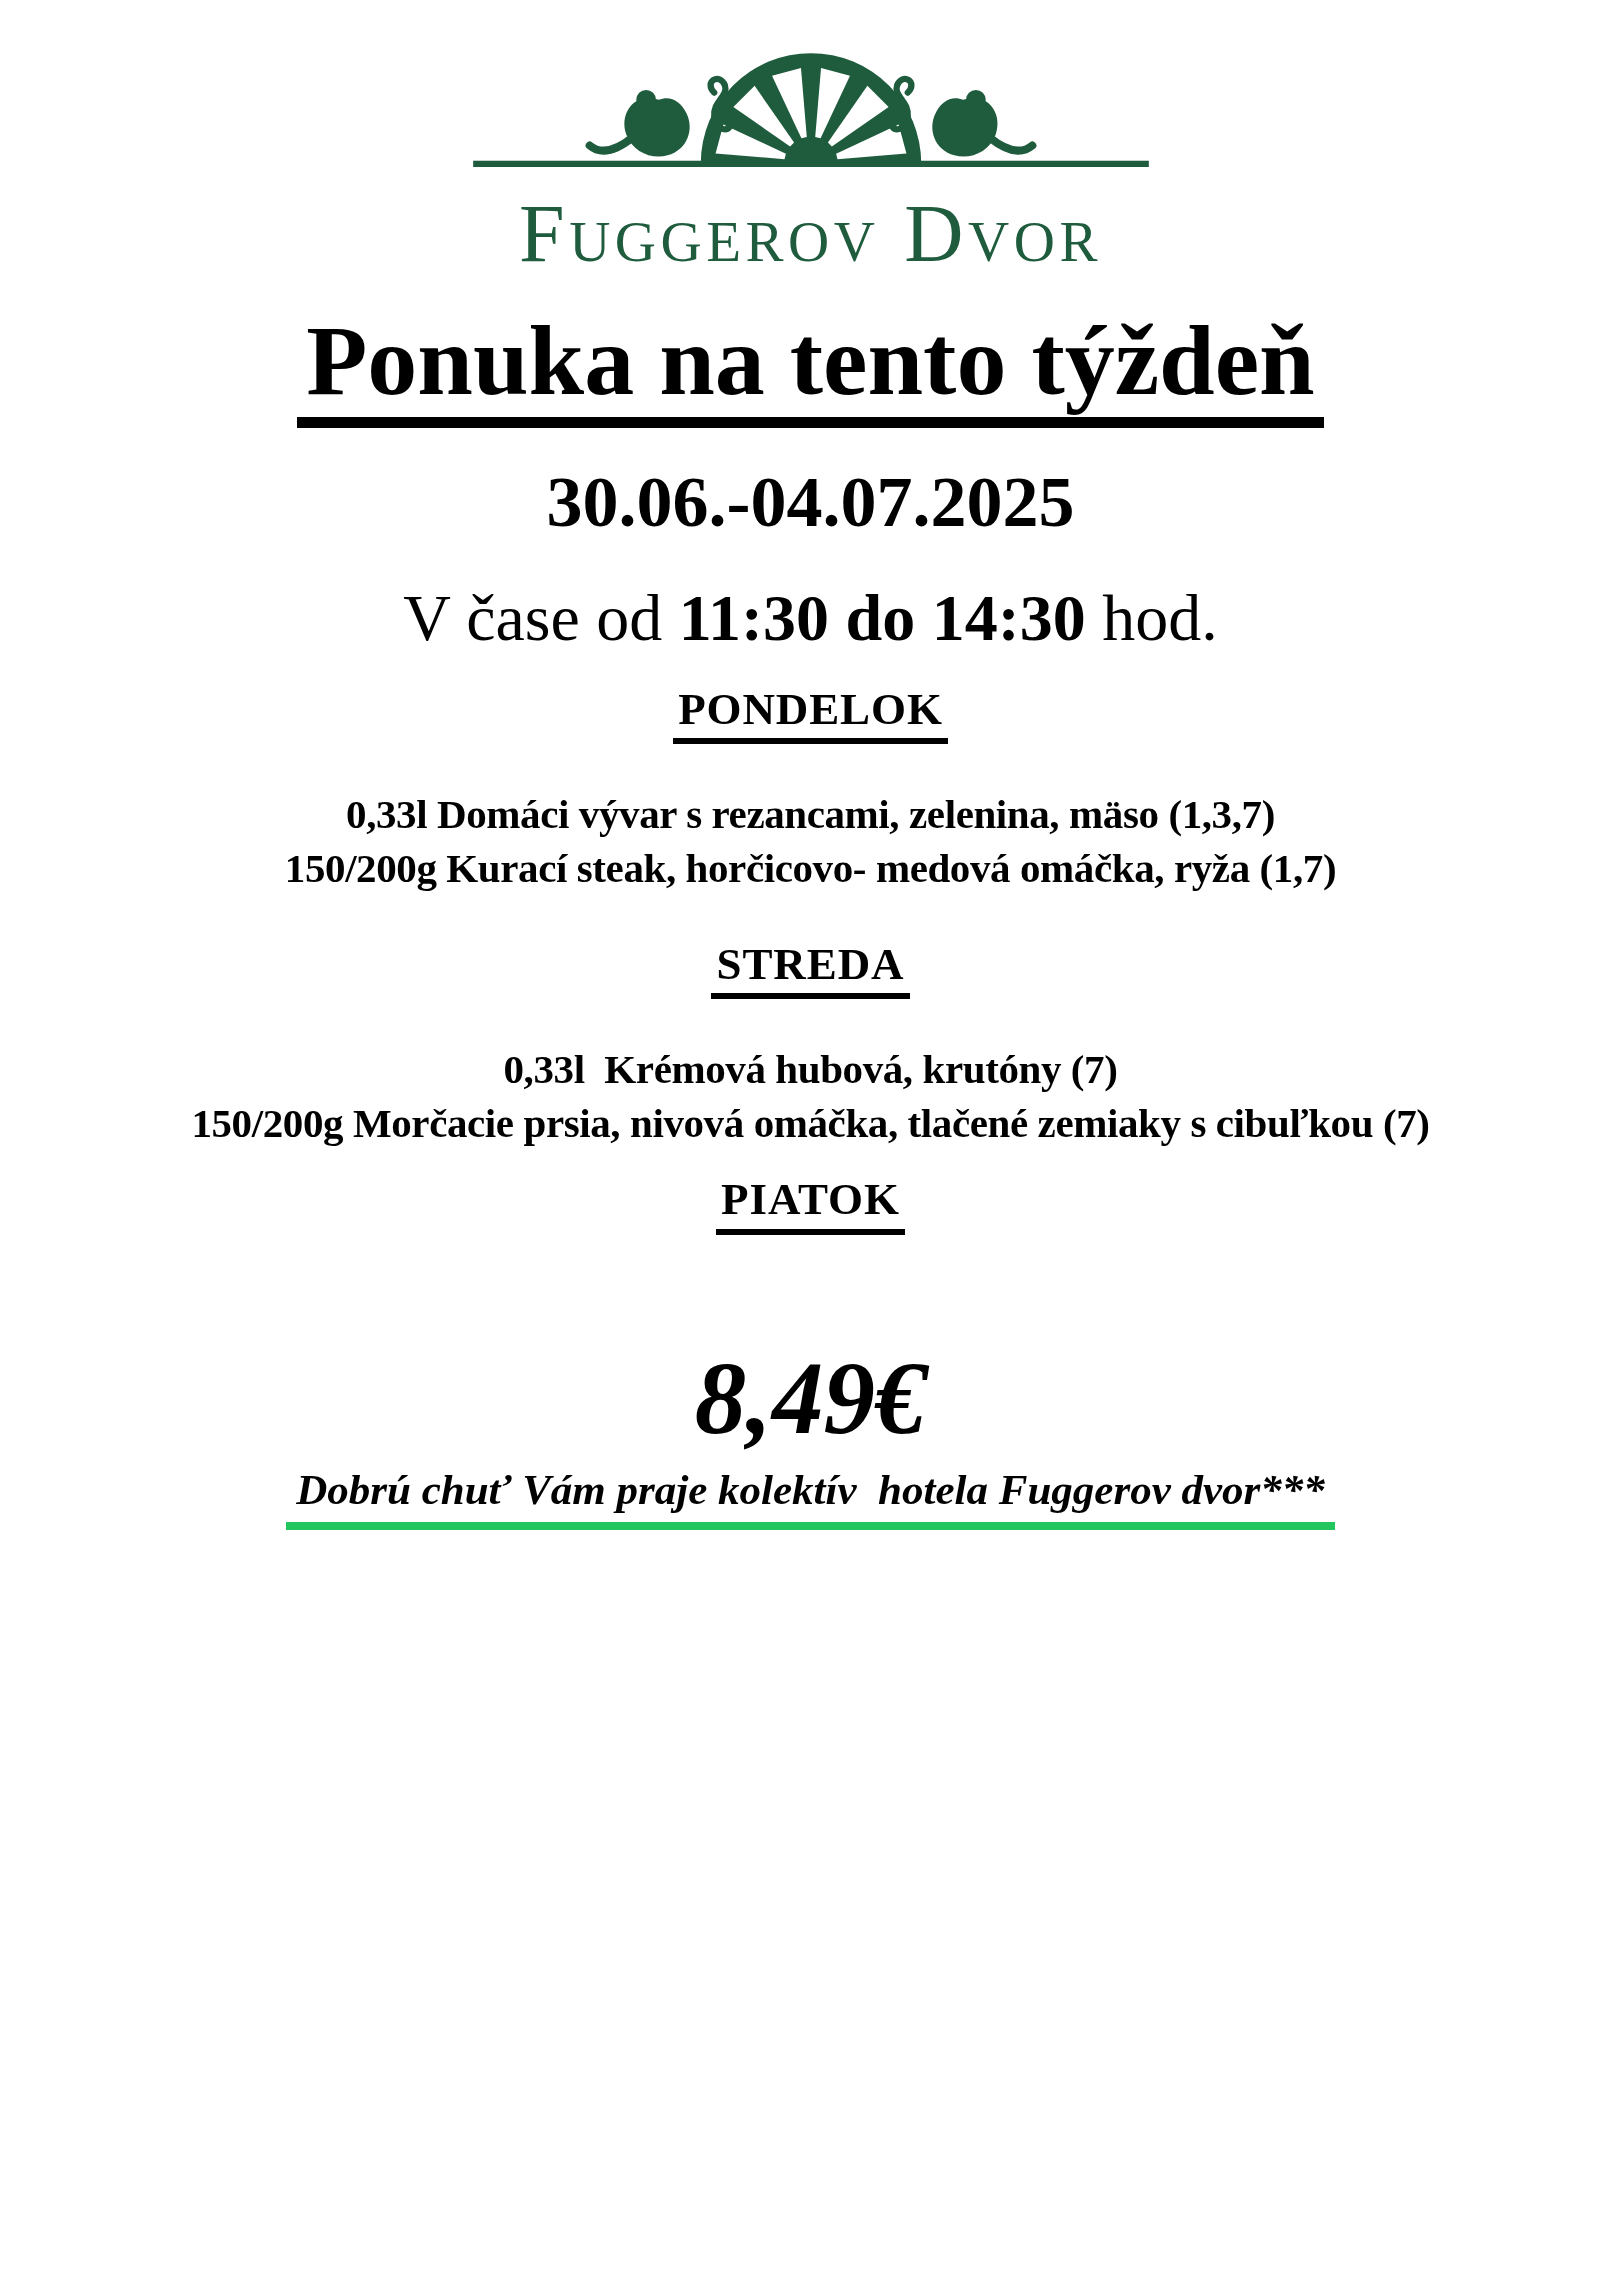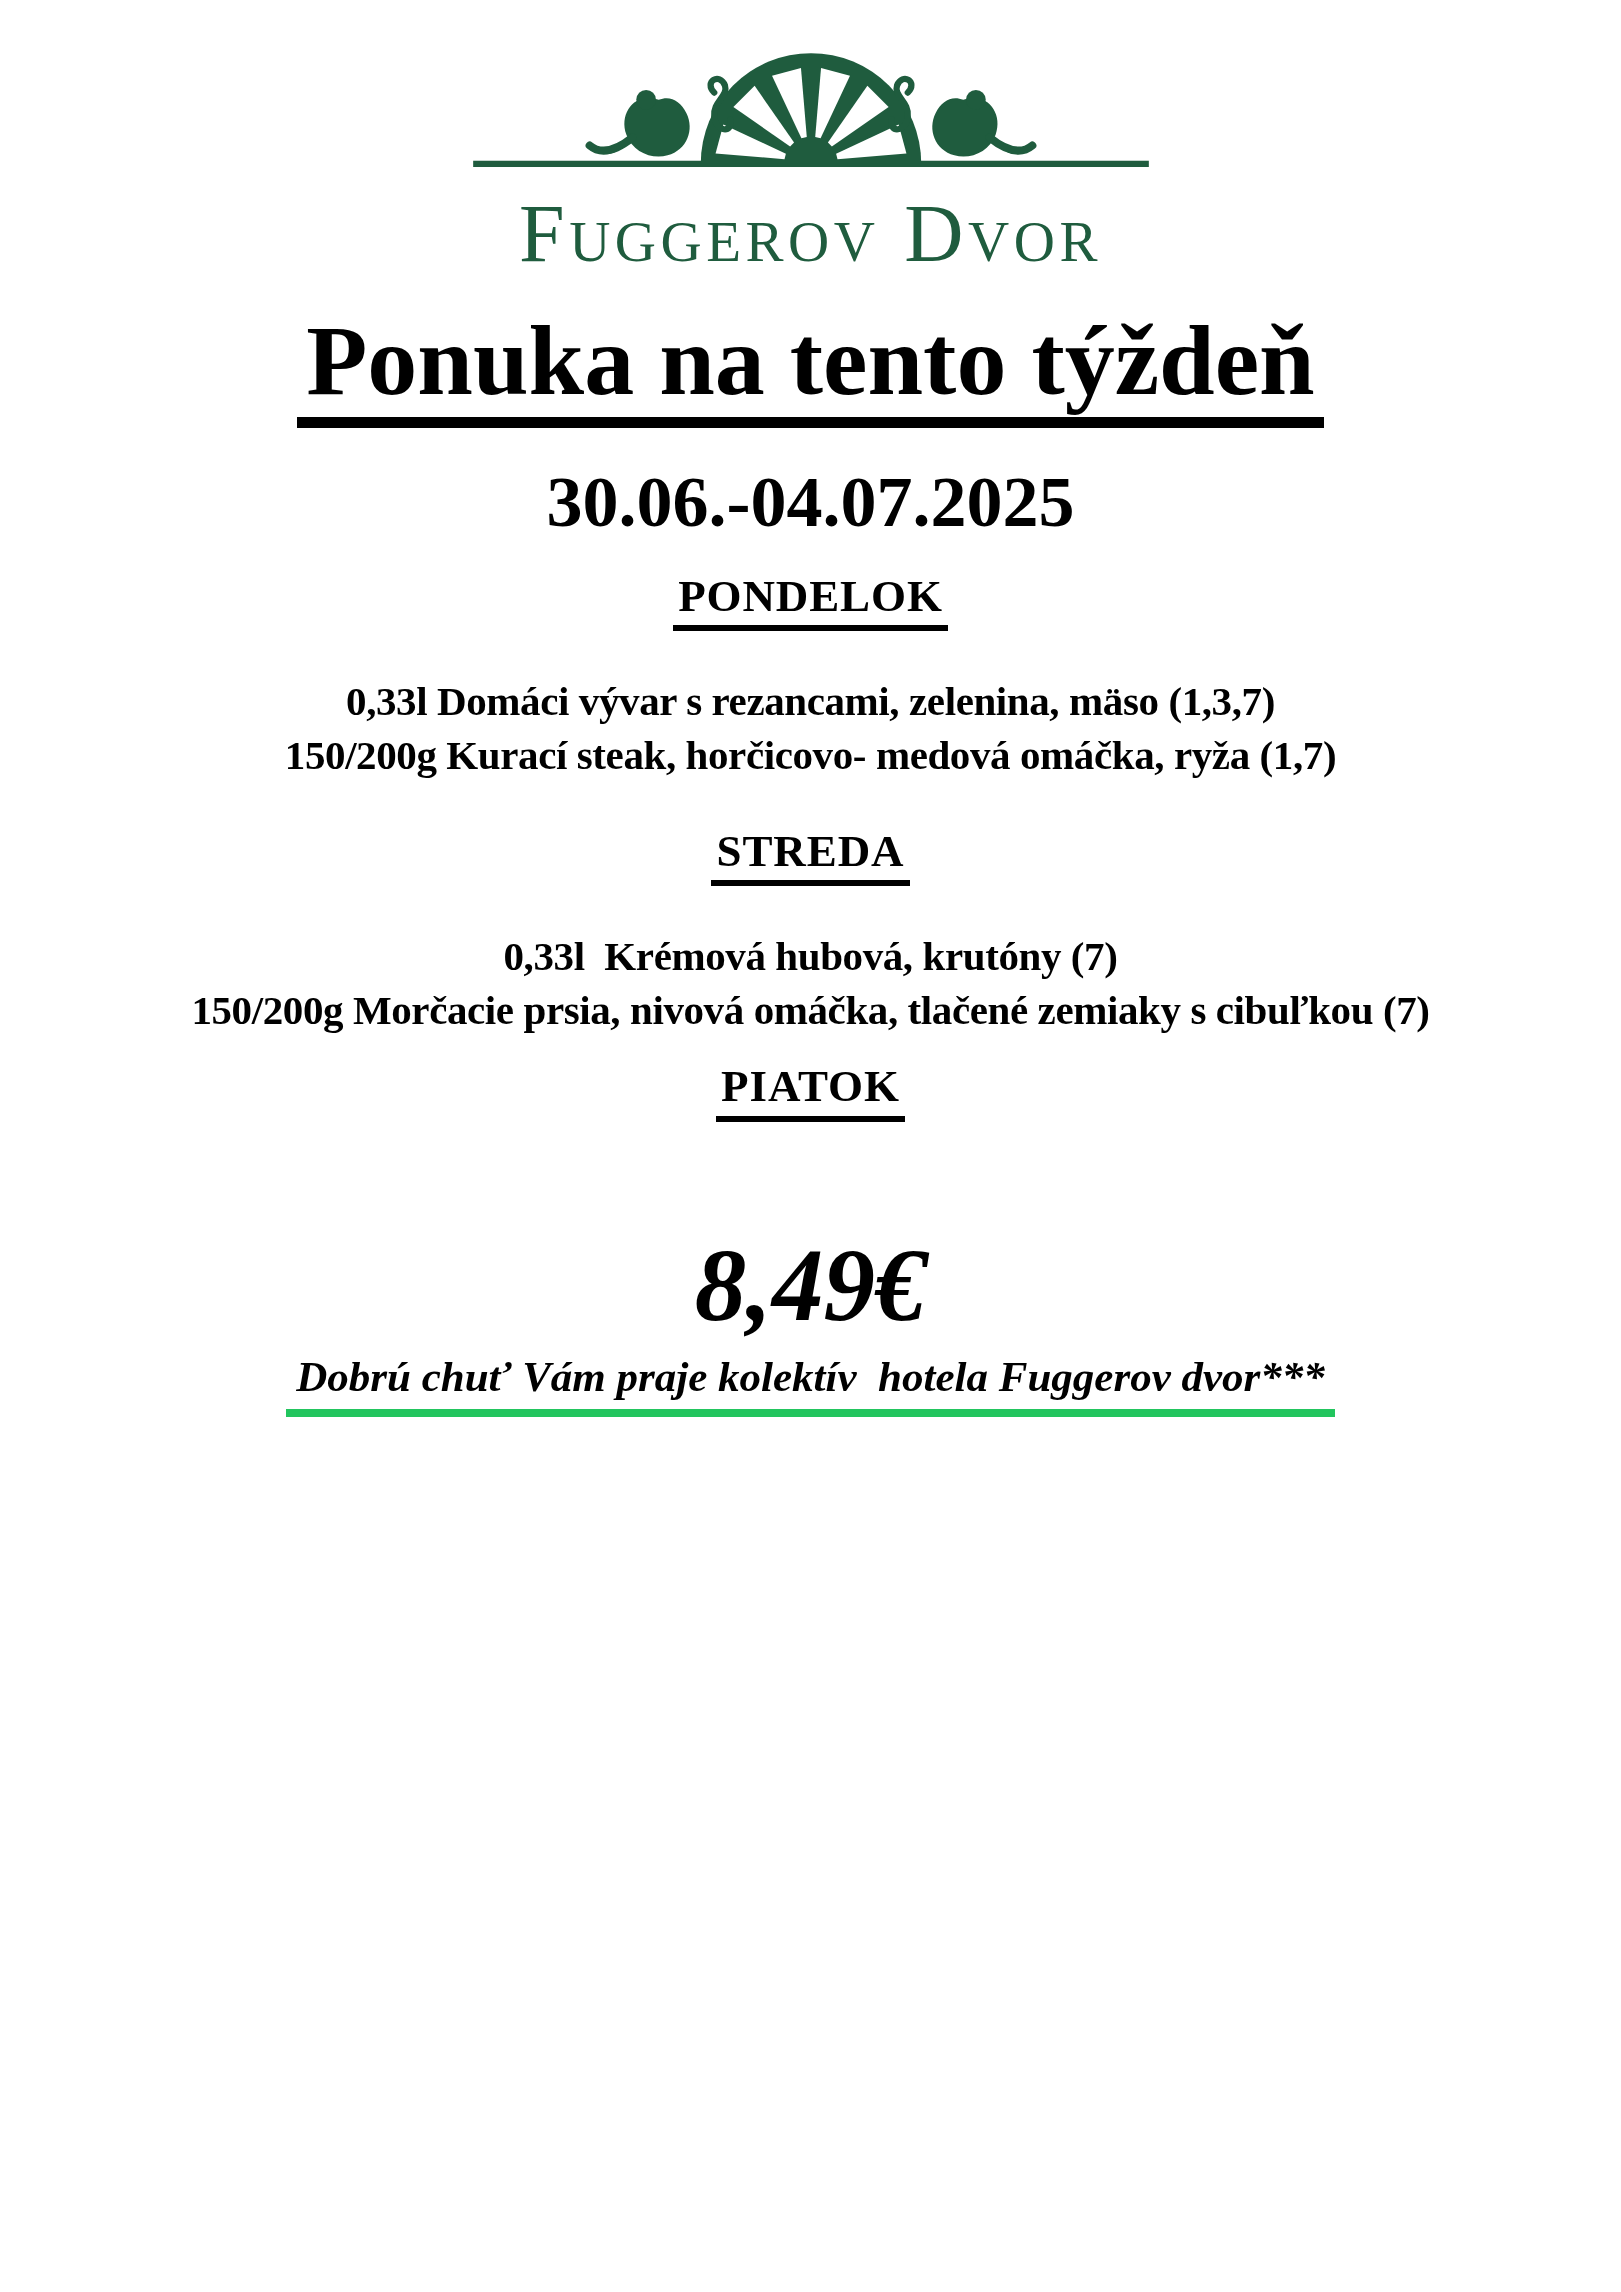--- a/index.html
+++ b/index.html
@@ -139,20 +139,21 @@
         <path d="M277 62 C 265 50, 283 39, 289 54 C 293 66, 275 72, 277 89 C 279 106, 298 108, 295 92" fill="none" stroke="#1F5C3E" stroke-width="7" stroke-linecap="round"></path>
       </g>
     </svg>
     <div class="logo-wordmark">Fuggerov Dvor</div>
   </header>
 
   <h1 class="page-title"><span class="u">Ponuka na tento týždeň</span></h1>
 
   <div class="date-range">30.06.-04.07.2025</div>
 
+  <div class="serving-time"><span>V čase od </span><b>11:30 do 14:30</b><span> hod.</span></div>
 
   <main>
 
     <section class="day">
       <div><span class="day-heading">PONDELOK</span></div>
       <div class="dishes">
         <div class="dish">0,33l Domáci vývar s rezancami, zelenina, mäso (1,3,7)</div>
         <div class="dish">150/200g Kurací steak, horčicovo- medová omáčka, ryža (1,7)</div>
       </div>
     </section>

